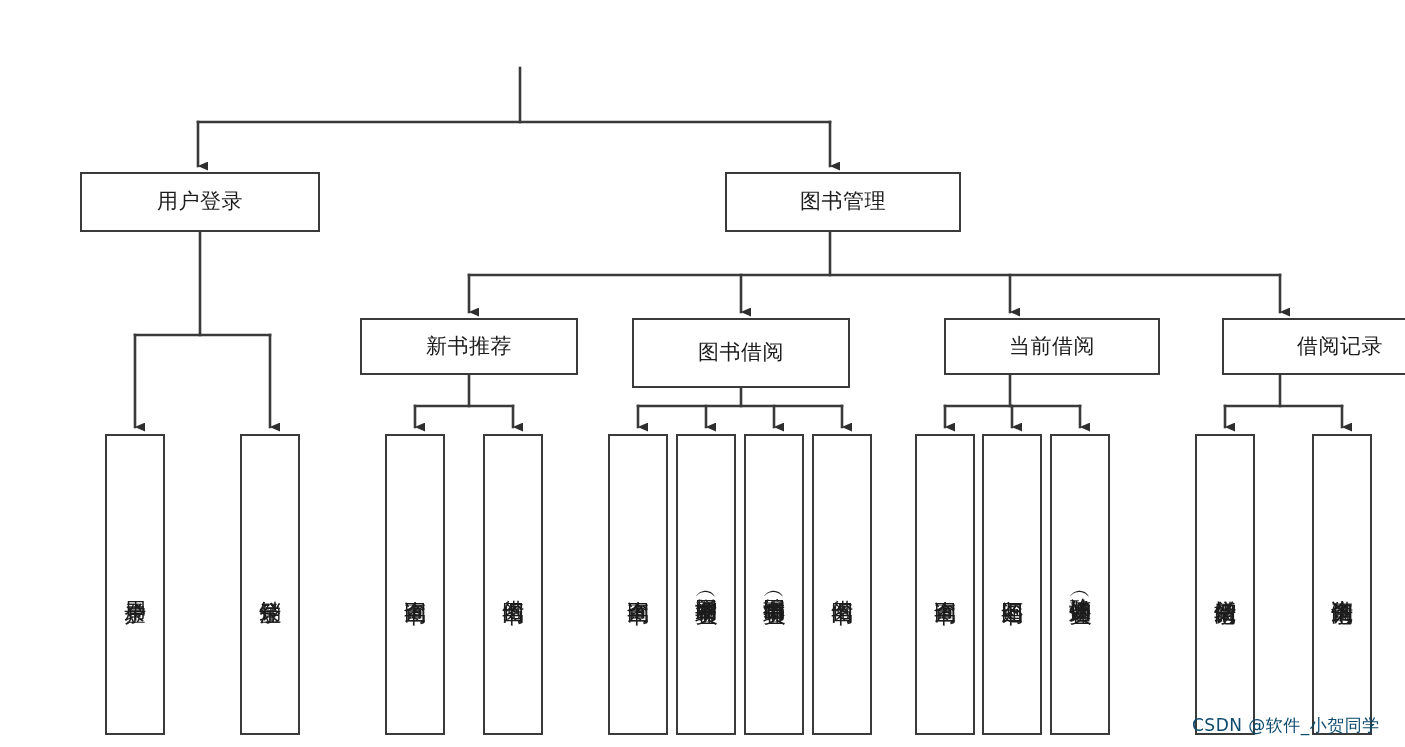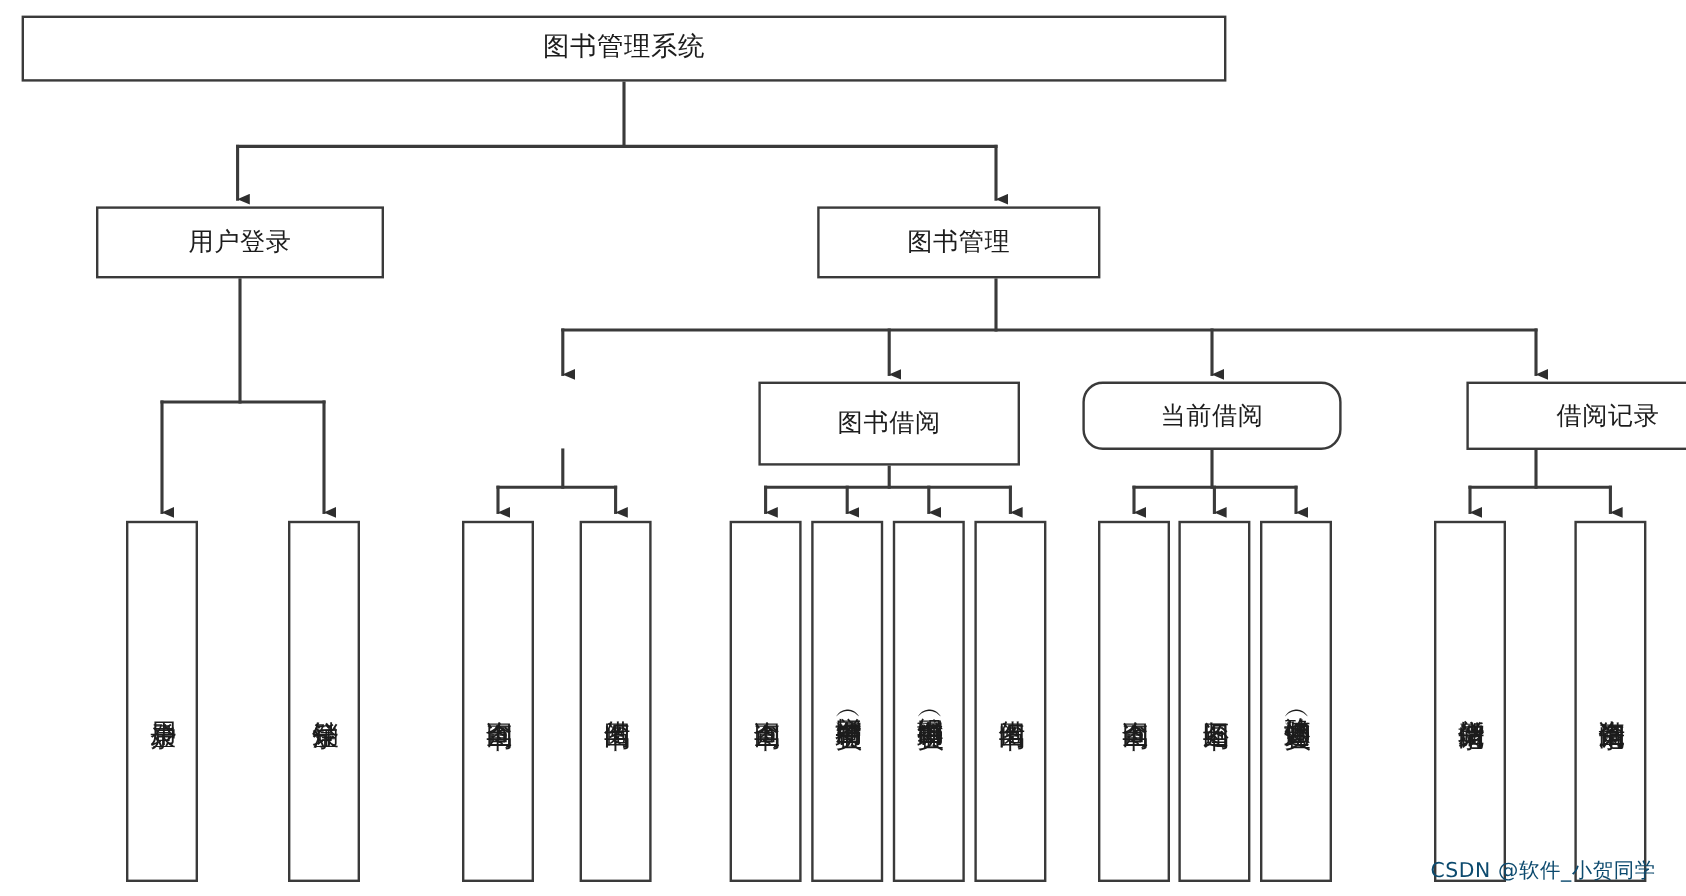--- a/index.html
+++ b/index.html
@@ -120,35 +120,35 @@
       <path d="M1012,406 L1012,427" marker-end="url(#arrowhead)"></path>
       <path d="M1080,406 L1080,427" marker-end="url(#arrowhead)"></path>
 
       <path d="M1280,375 L1280,406"></path>
       <path d="M1225,406 L1342,406"></path>
       <path d="M1225,406 L1225,427" marker-end="url(#arrowhead)"></path>
       <path d="M1342,406 L1342,427" marker-end="url(#arrowhead)"></path>
     </g>
   </svg>
 
-  <div class="node root" style="left:18px; top:13px; width:1004px; height:55px;">
-    <span class="label">图书管理系统</span>
-  </div>
 
   <div class="node" style="left:80px; top:172px; width:240px; height:60px;">
     <span class="label">用户登录</span>
   </div>
-  <div class="node" style="left:681px; top:172px; width:236px; height:60px;">
+  <div class="node" style="left:725px; top:172px; width:236px; height:60px;">
     <span class="label">图书管理</span>
   </div>
 
+  <div class="node" style="left:360px; top:318px; width:218px; height:57px;">
+    <span class="label">新书推荐</span>
+  </div>
   <div class="node" style="left:632px; top:318px; width:218px; height:70px;">
     <span class="label">图书借阅</span>
   </div>
-  <div class="node" style="left:902px; top:318px; width:216px; height:57px;border-radius:17px;">
+  <div class="node" style="left:944px; top:318px; width:216px; height:57px;">
     <span class="label">当前借阅</span>
   </div>
   <div class="node" style="left:1222px; top:318px; width:236px; height:57px;">
     <span class="label">借阅记录</span>
   </div>
 
   <div class="node leaf" style="left:105px; top:434px; width:60px; height:301px;">
     <span class="label">用户登录</span>
   </div>
   <div class="node leaf" style="left:240px; top:434px; width:60px; height:301px;">

